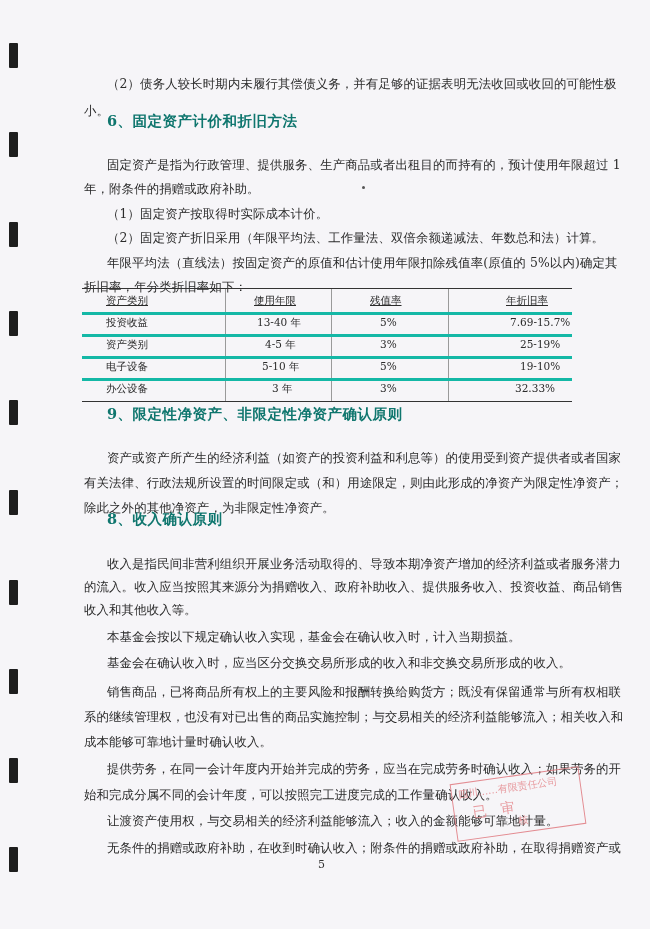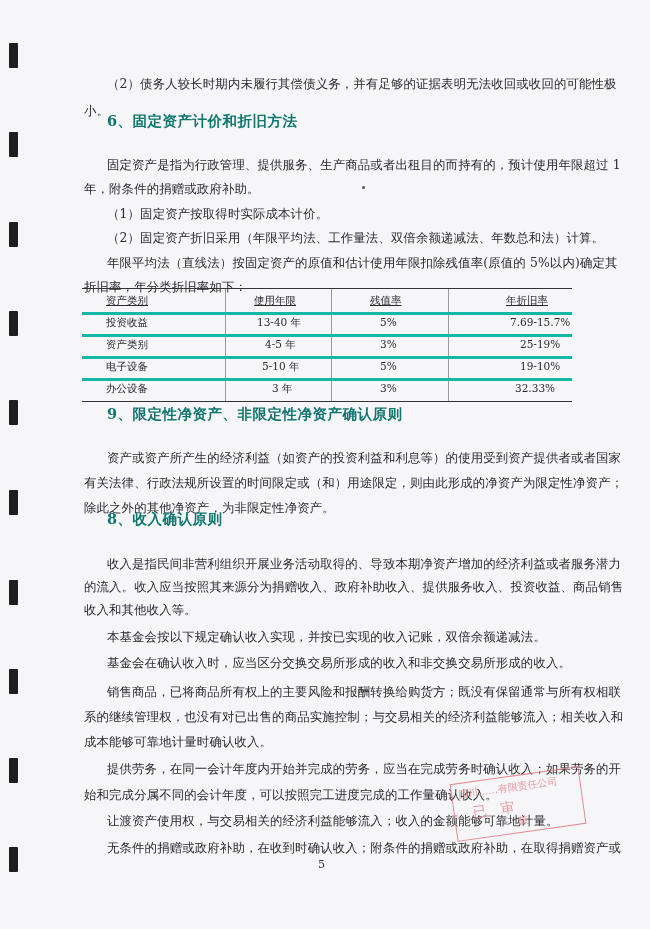--- a/index.html
+++ b/index.html
@@ -112,21 +112,21 @@
 
   <div class="heading" style="top:405px">9、限定性净资产、非限定性净资产确认原则</div>
   <div class="line ind" style="top:434px">资产或资产所产生的经济利益（如资产的投资利益和利息等）的使用受到资产提供者或者国家</div>
   <div class="line" style="top:459px">有关法律、行政法规所设置的时间限定或（和）用途限定，则由此形成的净资产为限定性净资产；</div>
   <div class="line" style="top:484px">除此之外的其他净资产，为非限定性净资产。</div>
 
   <div class="heading" style="top:510px">8、收入确认原则</div>
   <div class="line ind" style="top:540px">收入是指民间非营利组织开展业务活动取得的、导致本期净资产增加的经济利益或者服务潜力</div>
   <div class="line" style="top:563px">的流入。收入应当按照其来源分为捐赠收入、政府补助收入、提供服务收入、投资收益、商品销售</div>
   <div class="line" style="top:586px">收入和其他收入等。</div>
-  <div class="line ind" style="top:613px">本基金会按以下规定确认收入实现，并按已实现的收入记账，双倍余额递减法。</div>
+  <div class="line ind" style="top:613px">本基金会按以下规定确认收入实现，基金会在确认收入时，计入当期损益。</div>
   <div class="line ind" style="top:639px">基金会在确认收入时，应当区分交换交易所形成的收入和非交换交易所形成的收入。</div>
   <div class="line ind" style="top:668px">销售商品，已将商品所有权上的主要风险和报酬转换给购货方；既没有保留通常与所有权相联</div>
   <div class="line" style="top:693px">系的继续管理权，也没有对已出售的商品实施控制；与交易相关的经济利益能够流入；相关收入和</div>
   <div class="line" style="top:718px">成本能够可靠地计量时确认收入。</div>
   <div class="line ind" style="top:745px">提供劳务，在同一会计年度内开始并完成的劳务，应当在完成劳务时确认收入；如果劳务的开</div>
   <div class="line" style="top:771px">始和完成分属不同的会计年度，可以按照完工进度完成的工作量确认收入。</div>
   <div class="line ind" style="top:797px">让渡资产使用权，与交易相关的经济利益能够流入；收入的金额能够可靠地计量。</div>
   <div class="line ind" style="top:824px">无条件的捐赠或政府补助，在收到时确认收入；附条件的捐赠或政府补助，在取得捐赠资产或</div>
 </div>
 

